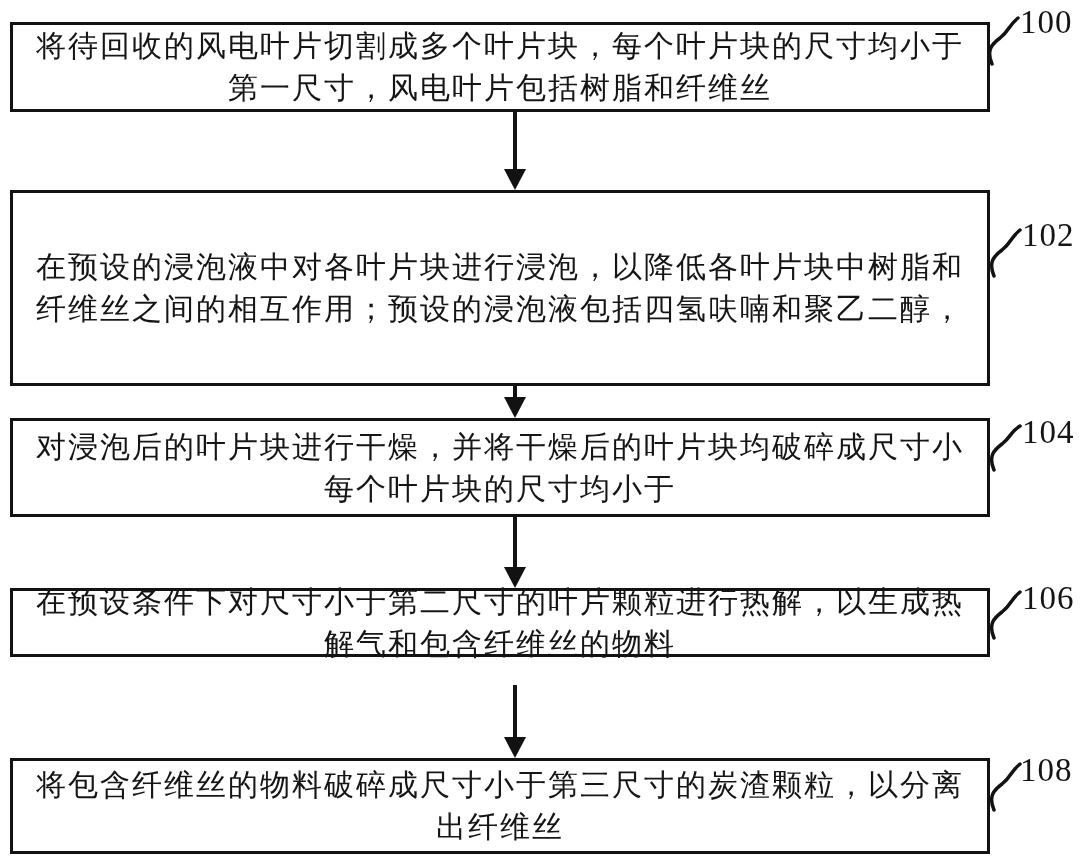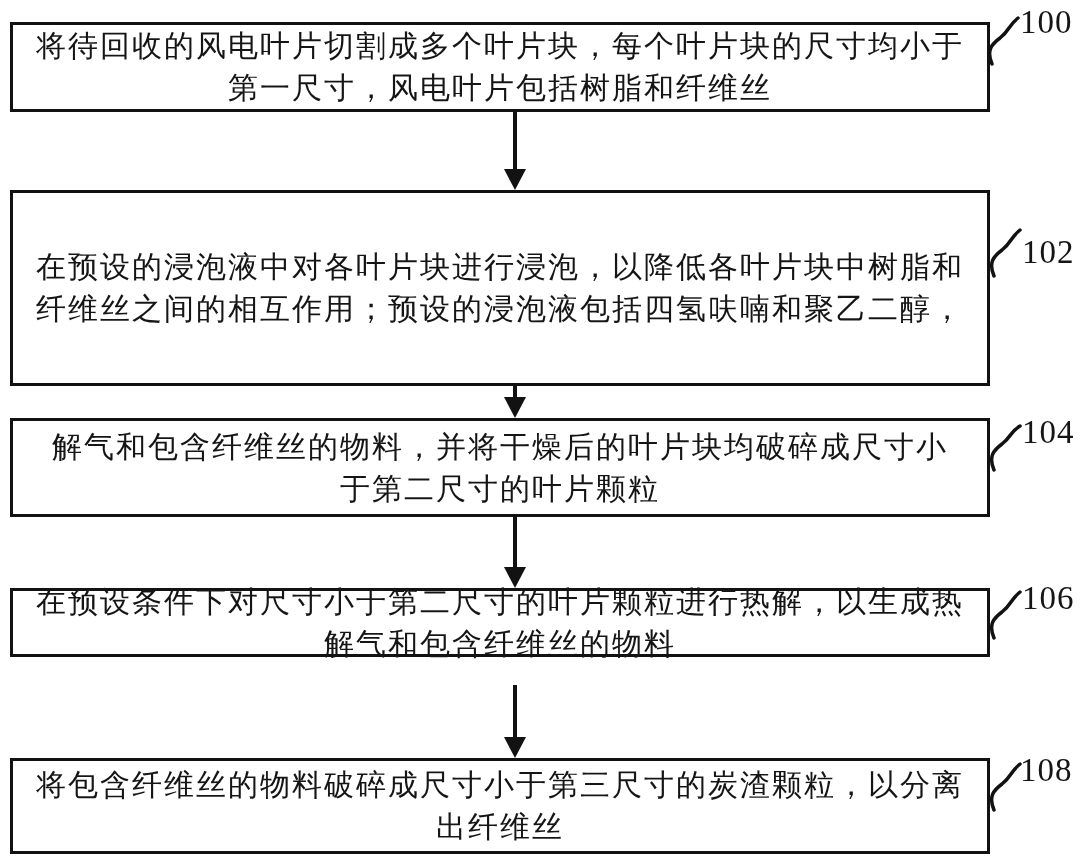--- a/index.html
+++ b/index.html
@@ -87,25 +87,25 @@
   <div class="box" style="top:22px; height:90px">
     <div class="tline">将待回收的风电叶片切割成多个叶片块，每个叶片块的尺寸均小于</div>
     <div class="tline">第一尺寸，风电叶片包括树脂和纤维丝</div>
   </div>
   <div class="ref" style="left:1020px; top:4px">100</div>
 
   <div class="box" style="top:190px; height:196px">
     <div class="tline">在预设的浸泡液中对各叶片块进行浸泡，以降低各叶片块中树脂和</div>
     <div class="tline">纤维丝之间的相互作用；预设的浸泡液包括四氢呋喃和聚乙二醇，</div>
   </div>
-  <div class="ref" style="left:1022px; top:234px">102</div>
+  <div class="ref" style="left:1022px; top:217px">102</div>
 
   <div class="box" style="top:418px; height:99px">
-    <div class="tline">解气和包含纤维丝的物料，并将干燥后的叶片块均破碎成尺寸小</div>
-    <div class="tline">于第二尺寸的叶片颗粒</div>
+    <div class="tline">对浸泡后的叶片块进行干燥，并将干燥后的叶片块均破碎成尺寸小</div>
+    <div class="tline">每个叶片块的尺寸均小于</div>
   </div>
   <div class="ref" style="left:1022px; top:414px">104</div>
 
   <div class="box" style="top:588px; height:69px">
     <div class="tline">在预设条件下对尺寸小于第二尺寸的叶片颗粒进行热解，以生成热</div>
     <div class="tline">解气和包含纤维丝的物料</div>
   </div>
   <div class="ref" style="left:1022px; top:580px">106</div>
 
   <div class="box" style="top:758px; height:96px">

